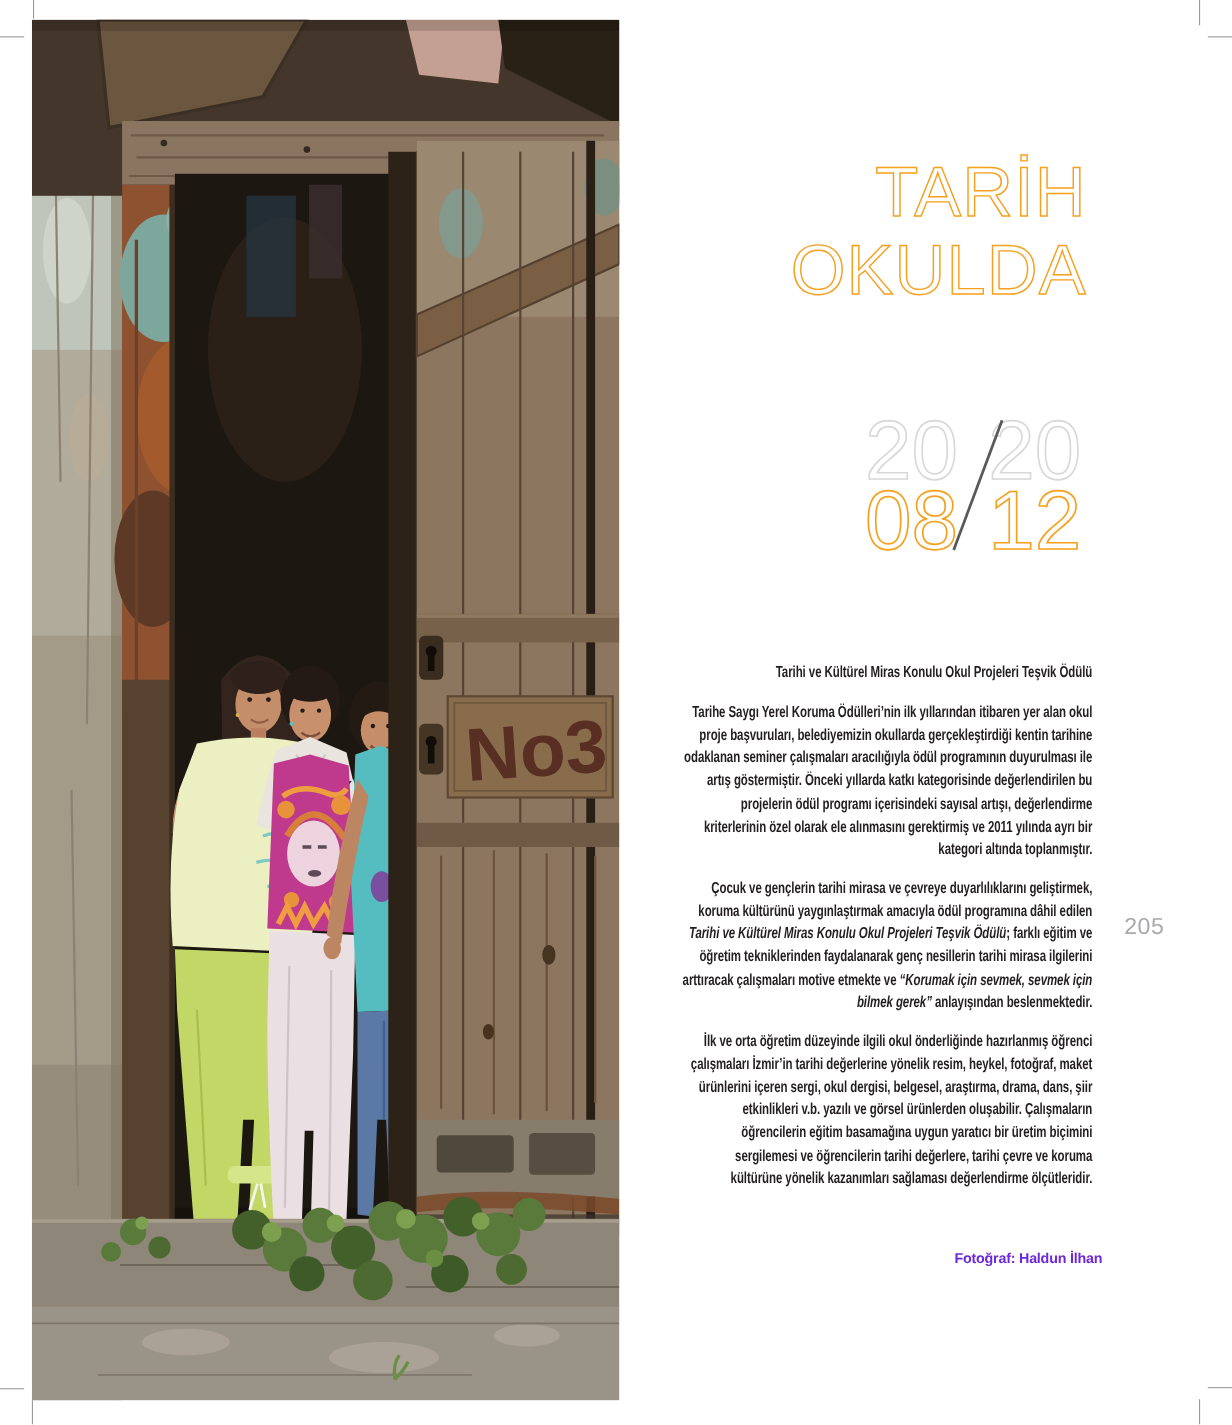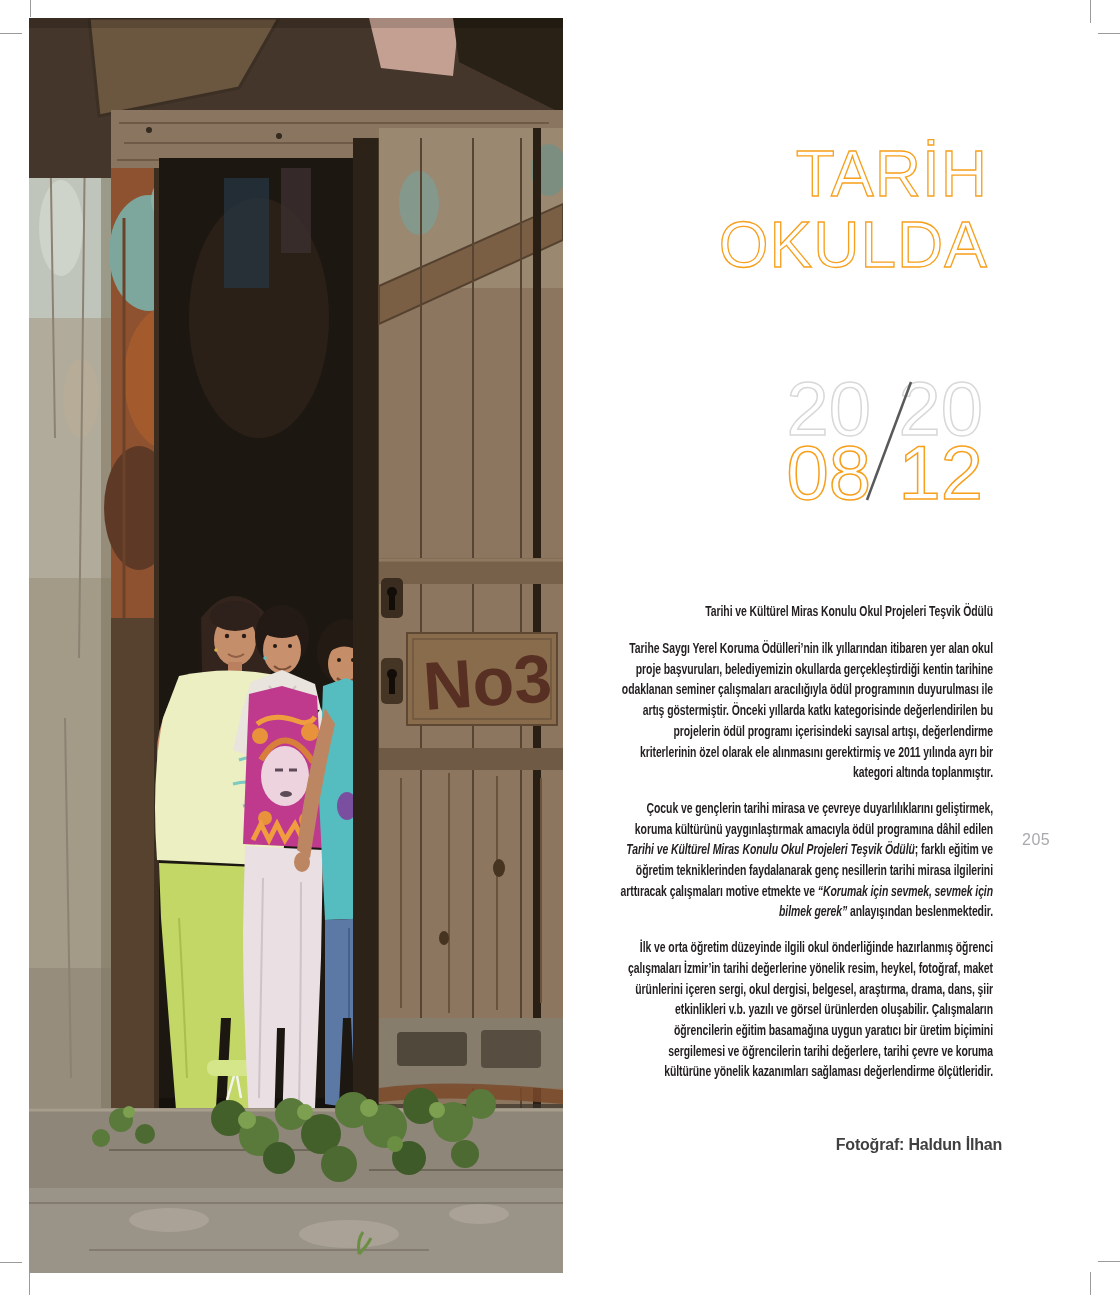--- a/index.html
+++ b/index.html
@@ -25,24 +25,24 @@
   .years-svg{position:absolute;left:787px;top:380px;}
   .years-svg text{font-family:"Liberation Sans","DejaVu Sans",sans-serif;font-size:76px;}
 
   .article{position:absolute;right:127px;top:601px;width:520px;
            transform:scaleX(0.72);transform-origin:top right;
            text-align:right;font-weight:bold;letter-spacing:-0.1px;}
   .article h3{margin:0 0 17px 0;font-size:14.5px;line-height:20px;font-weight:bold;}
   .article p{margin:0 0 15px 0;font-size:14.5px;line-height:20.7px;}
   .article i{font-style:italic;}
 
-  .page-num{position:absolute;left:1022px;top:831px;font-size:16px;color:#A7A9AC;
+  .page-num{position:absolute;left:1022px;top:831px;font-size:21px;color:#A7A9AC;
             letter-spacing:0.5px;}
-  .credit{position:absolute;right:118px;top:1136px;font-size:16px;font-weight:bold;
-          color:#404040;letter-spacing:-0.2px;}
+  .credit{position:absolute;right:118px;top:1136px;font-size:13px;font-weight:bold;
+          color:#6d28d9;letter-spacing:-0.2px;}
 
   .graffiti-text{font-family:"Liberation Sans","DejaVu Sans",sans-serif;
                  font-weight:bold;font-size:68px;}
 </style>
 </head>
 <body>
 
 <div class="cm tl-v"></div>
 <div class="cm tl-h"></div>
 <div class="cm tr-v"></div>

